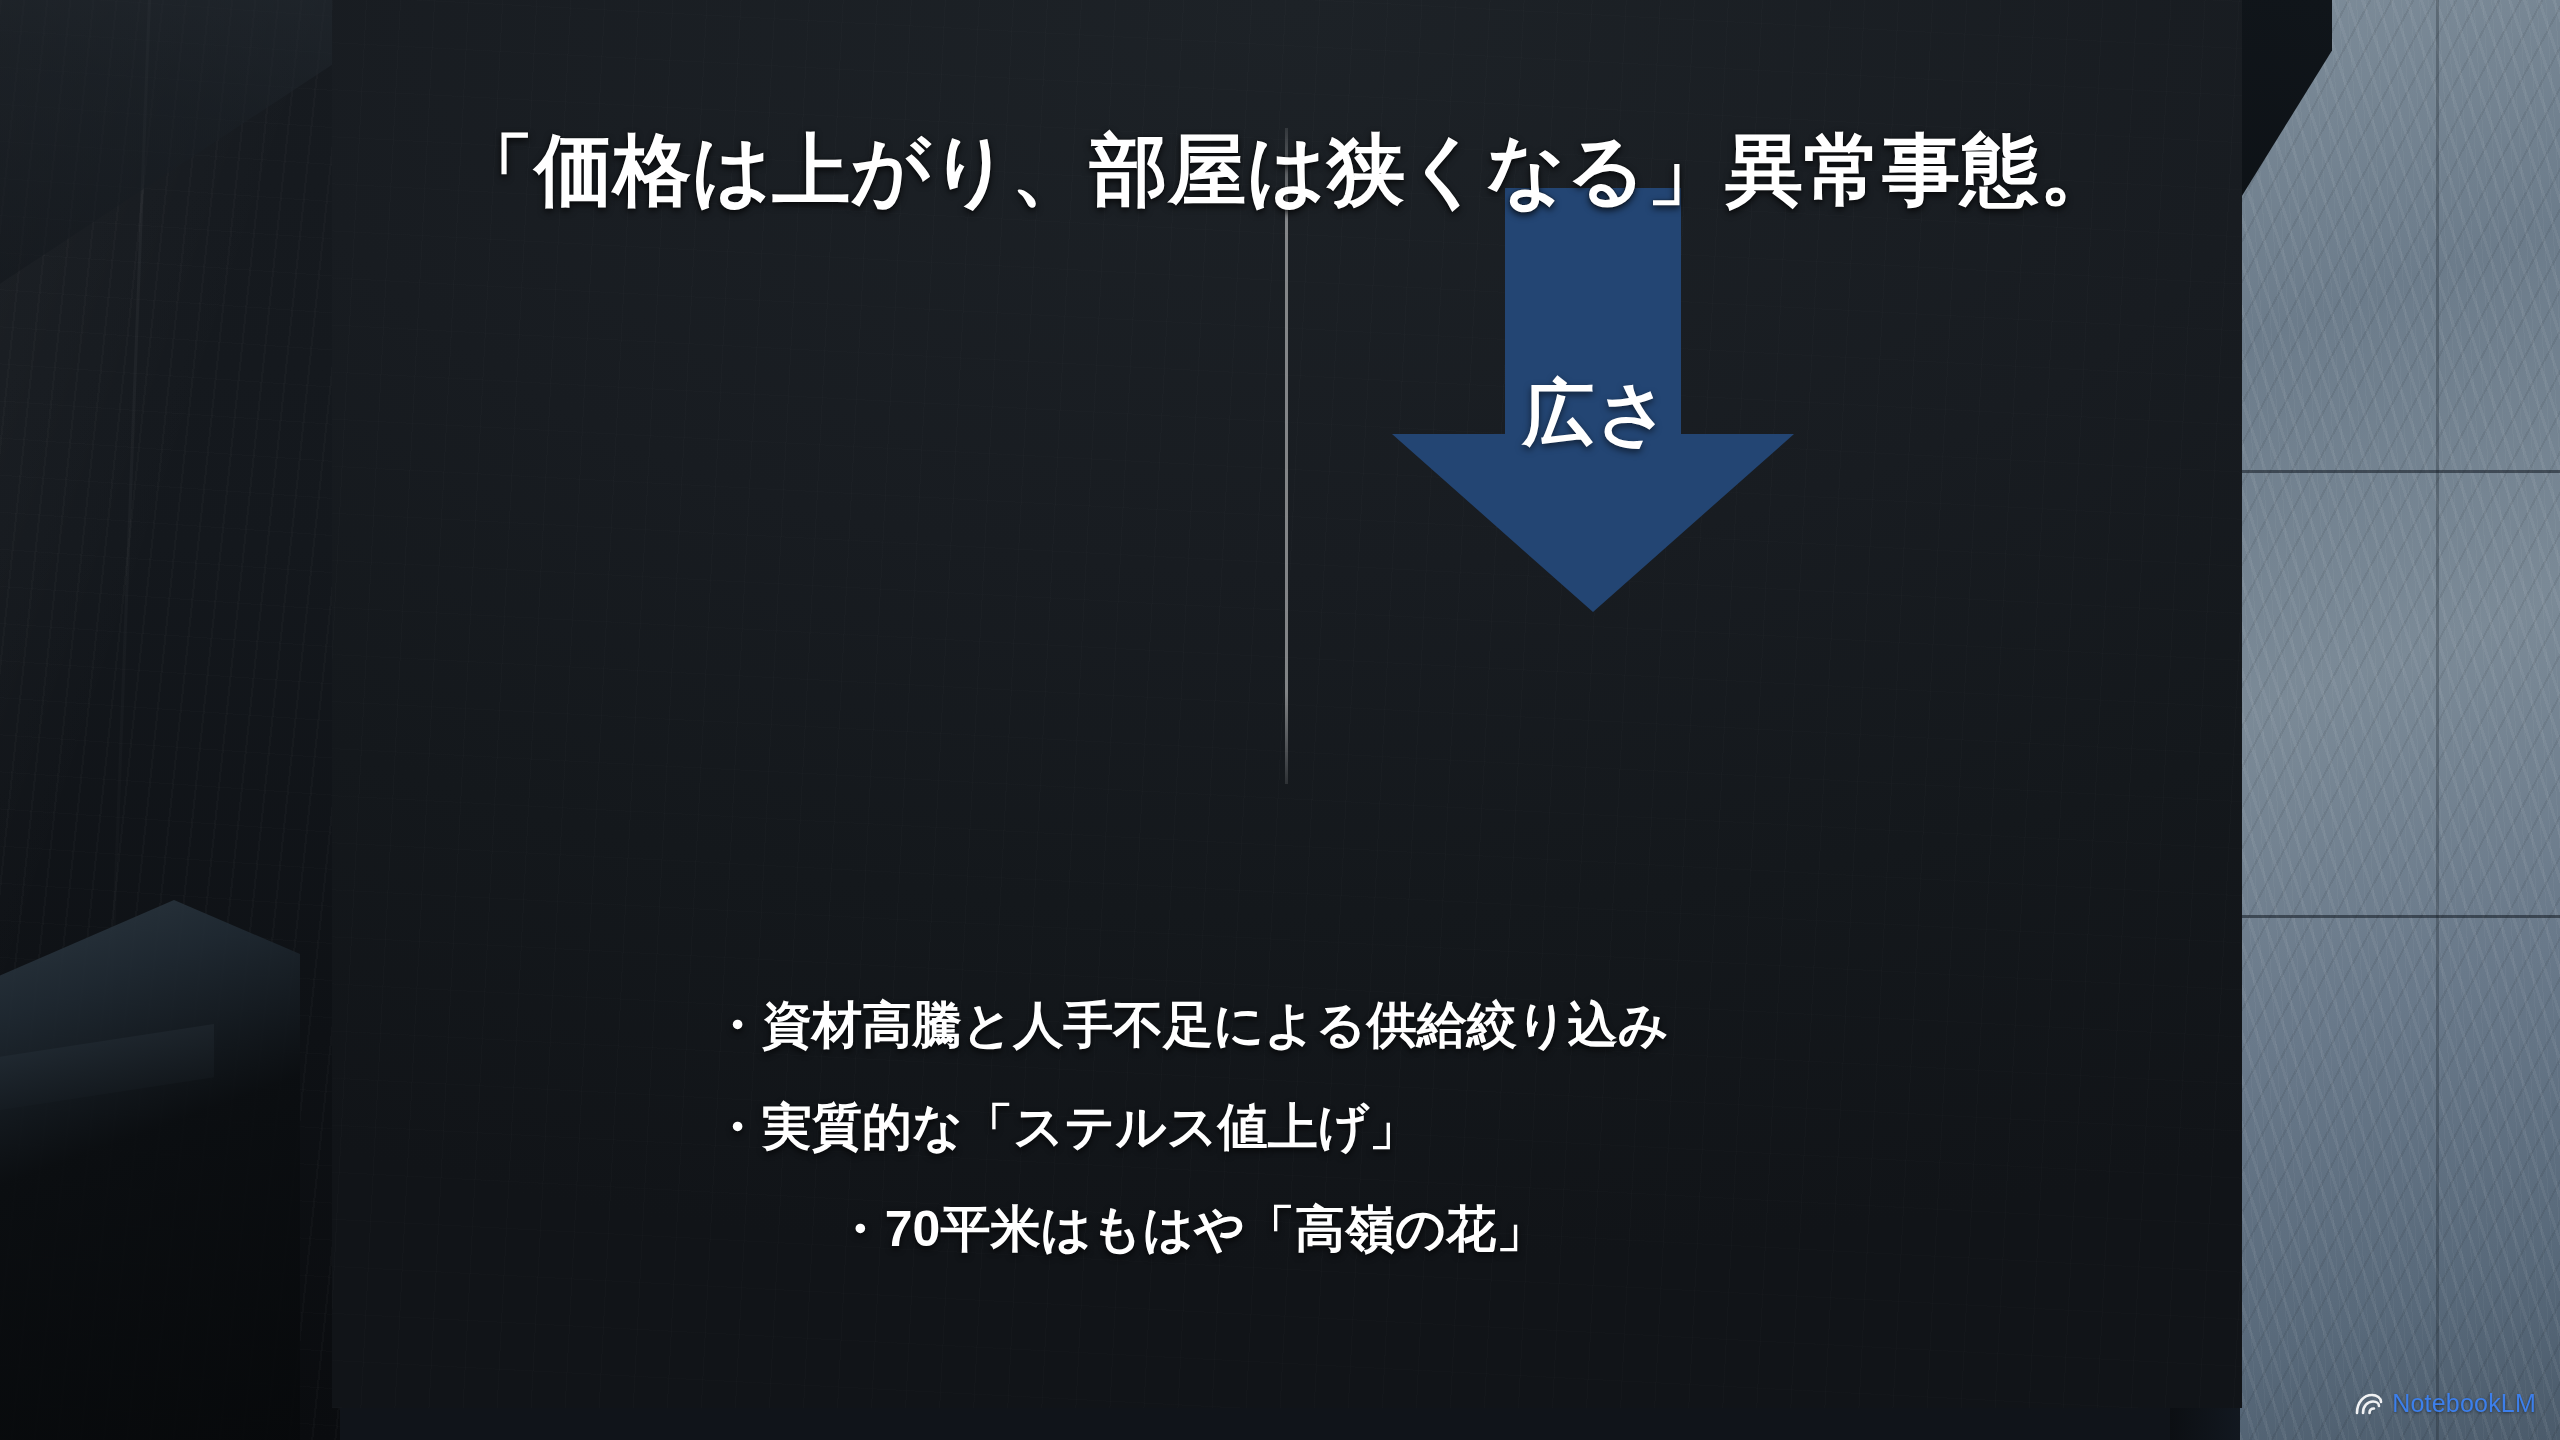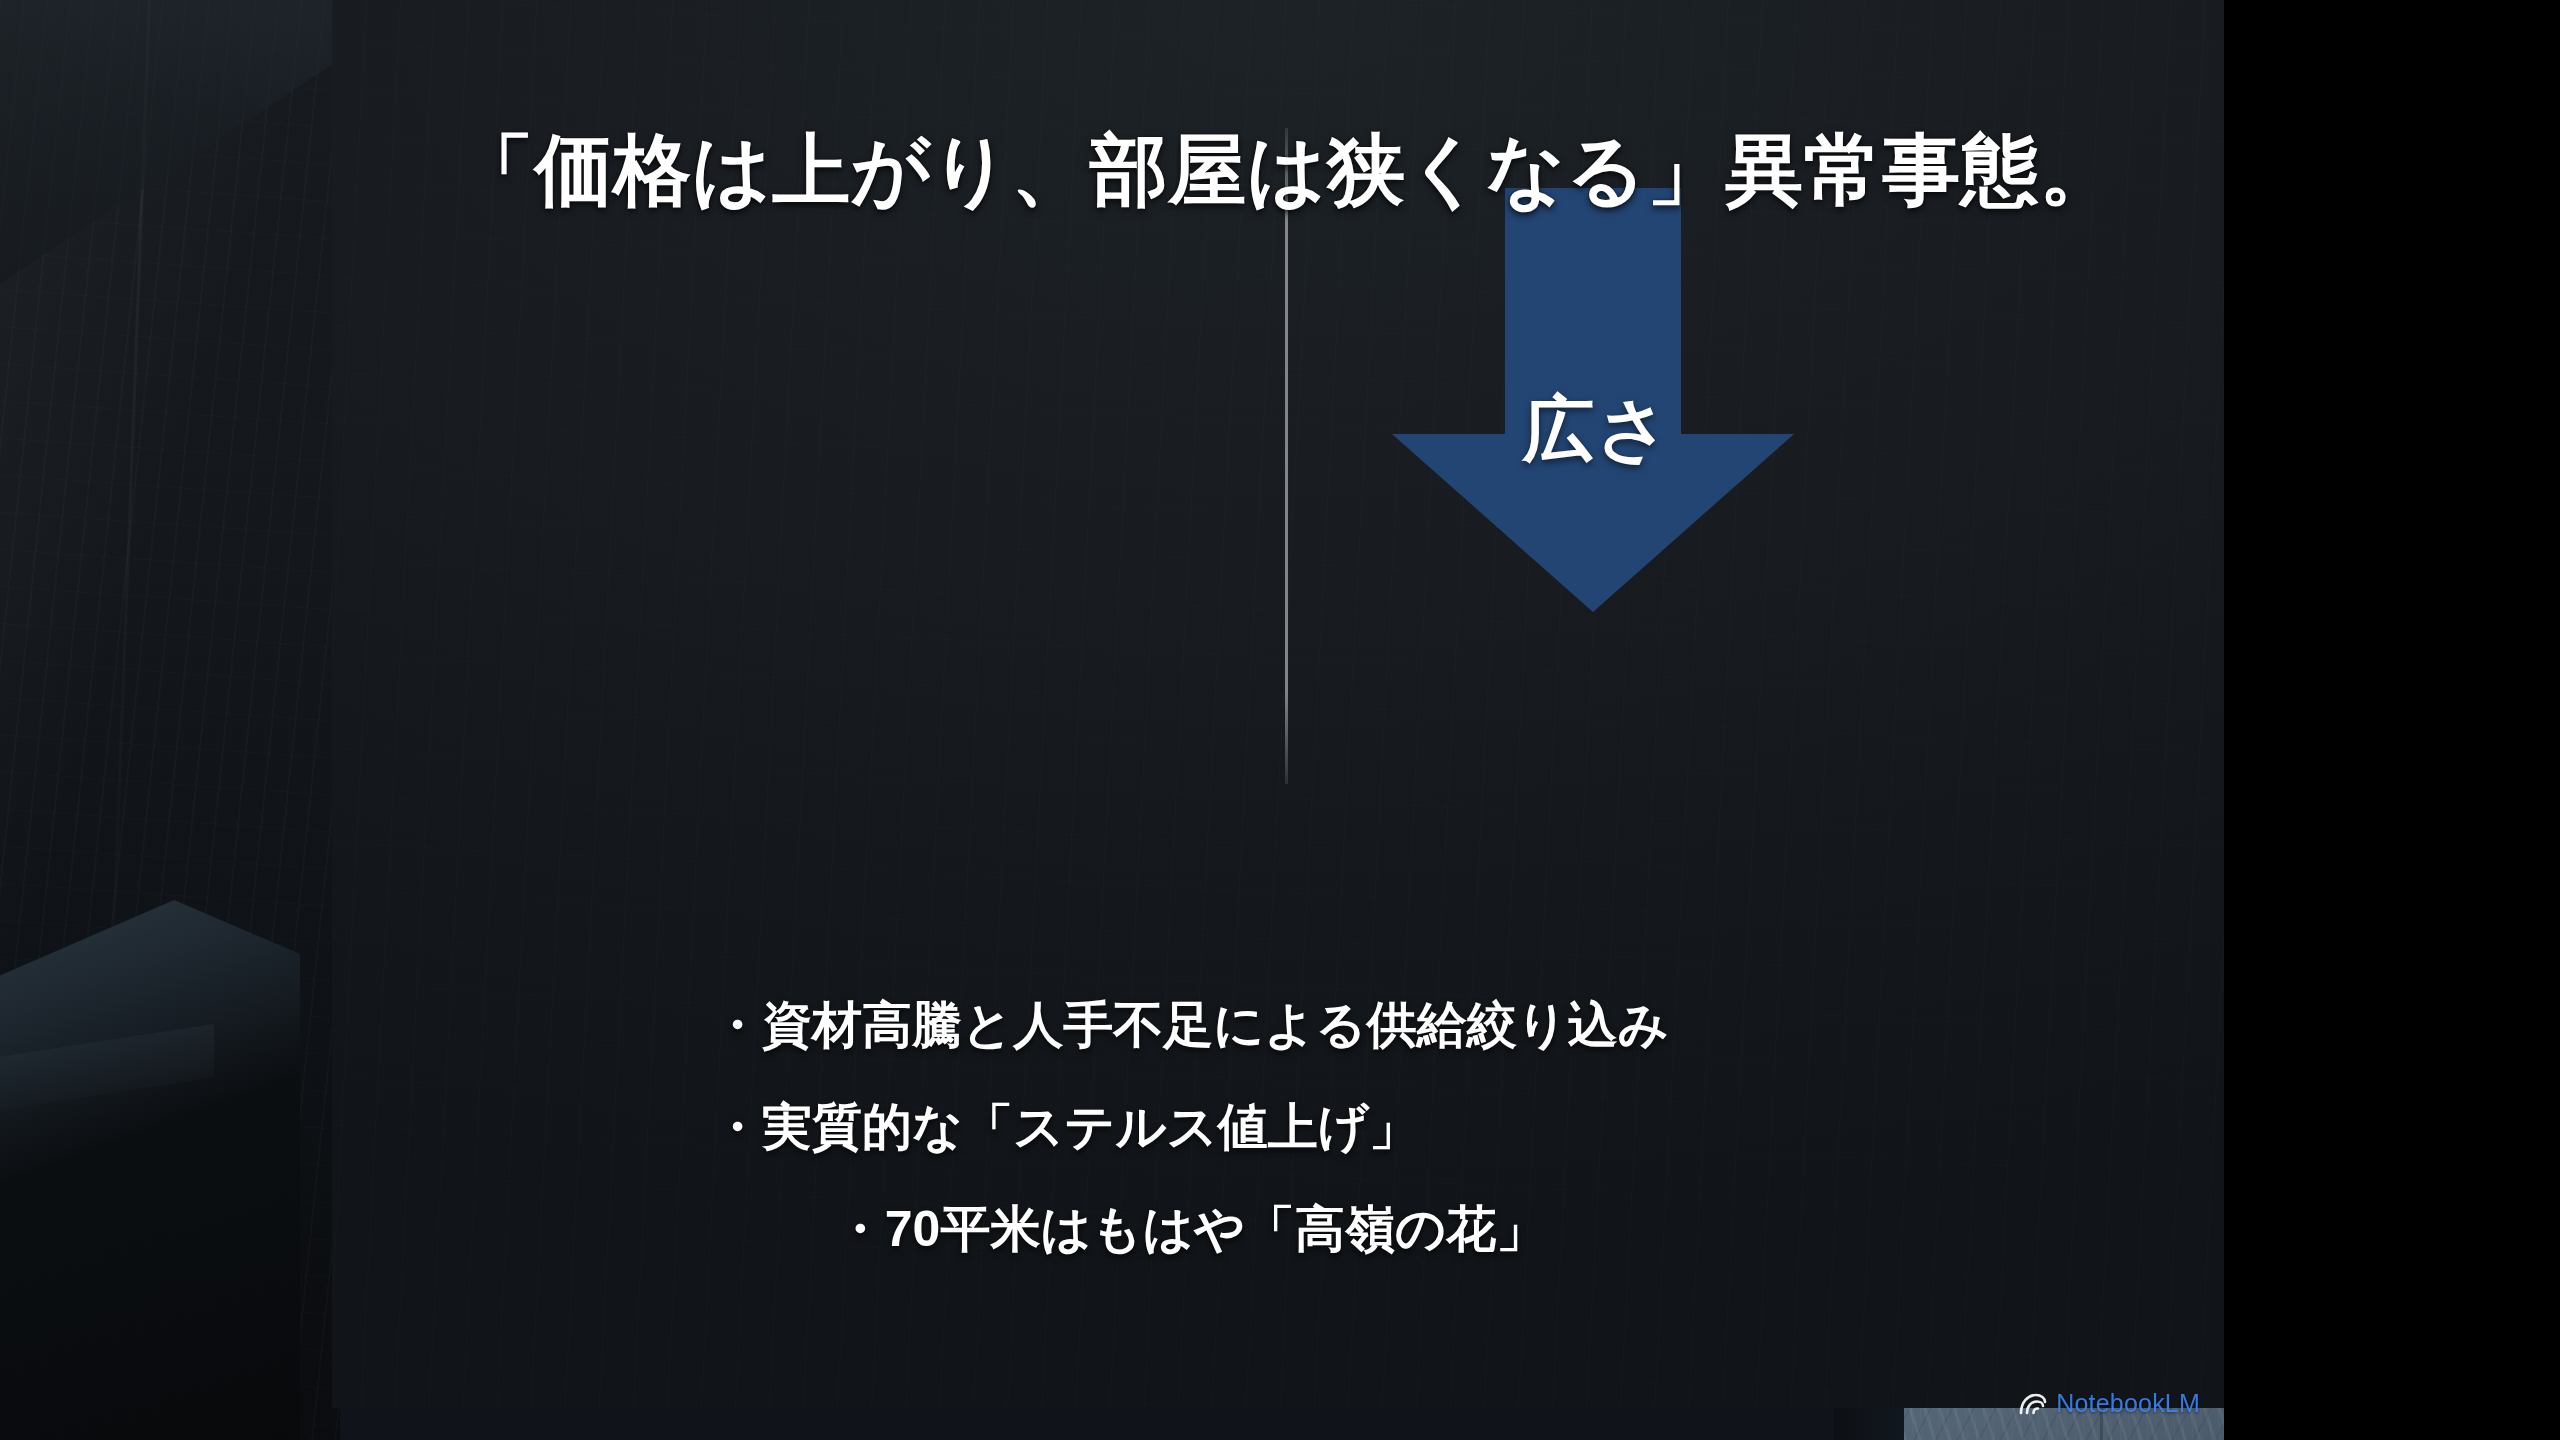--- a/index.html
+++ b/index.html
@@ -10,21 +10,21 @@
   }
   body {
     width: 2560px;
     height: 1440px;
     overflow: hidden;
     font-family: "Liberation Sans", "DejaVu Sans", sans-serif;
   }
 
   #stage {
     position: relative;
-    width: 2224px;
+    width: 2560px;
     height: 1440px;
     background: #10141a;
     overflow: hidden;
   }
 
   
   .bg-layer {
     position: absolute;
     inset: 0;
     z-index: 0;
@@ -198,21 +198,21 @@
     width: 100%;
     text-align: center;
     color: #fff;
     font-size: 72px;
     font-weight: 700;
     letter-spacing: 2px;
     text-shadow: 0 3px 7px rgba(0,0,0,.55);
     pointer-events: none;
   }
   #label-price { top: 185px; left: 22px; }
-  #label-size  { top: 180px; left: 4px; margin-top: 16px; }
+  #label-size  { top: 180px; left: 4px; }
 
   #divider {
     position: absolute;
     left: 953px;
     top: 128px;
     width: 3px;
     height: 656px;
     background: linear-gradient(180deg, rgba(255,255,255,.10), rgba(255,255,255,.46) 14%, rgba(255,255,255,.46) 86%, rgba(255,255,255,.10));
     z-index: 7;
   }

